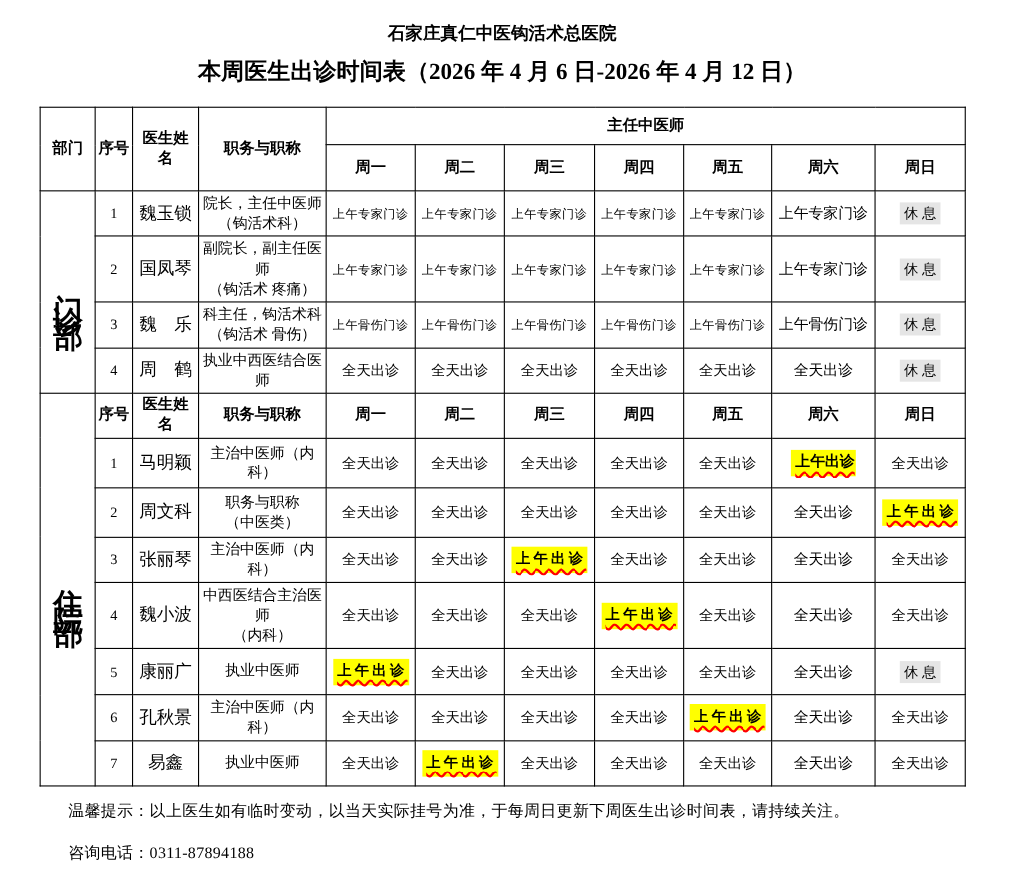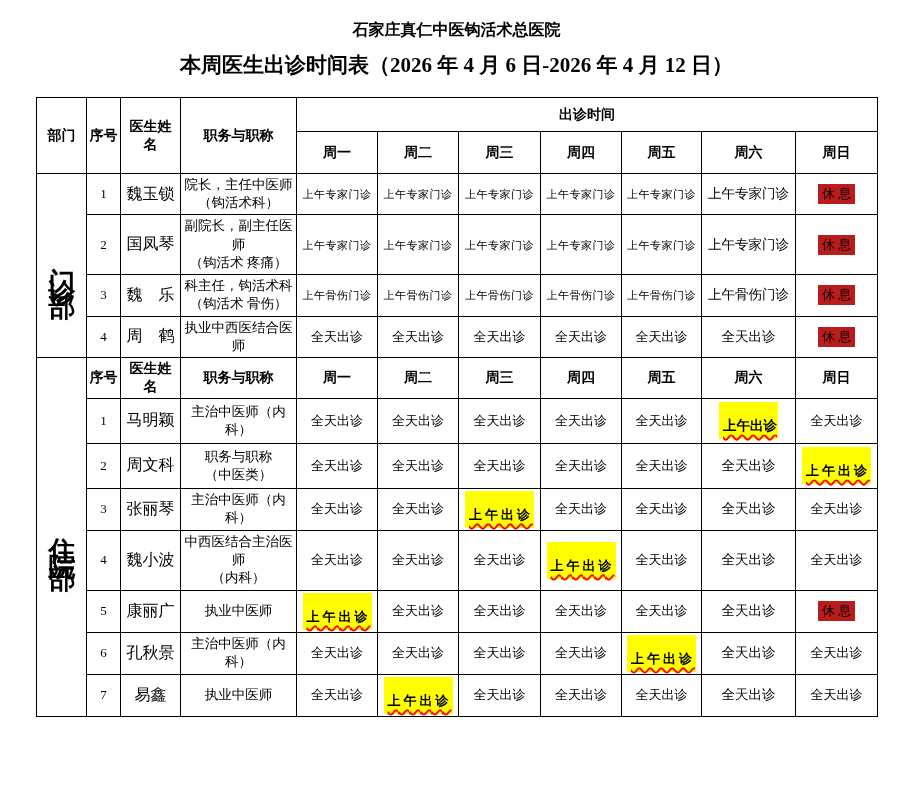--- a/index.html
+++ b/index.html
@@ -12,22 +12,22 @@
   th.hdr{font-weight:bold;font-size:14px;line-height:1.25;}
   td.dept{padding:0;}
   .dept-text{display:inline-block;writing-mode:vertical-lr;text-orientation:upright;font-size:27px;font-weight:bold;letter-spacing:12px;line-height:1;}
   td.seq{font-size:13px;}
   td.nm{font-size:16px;}
   td.job{font-size:13.5px;line-height:1.35;white-space:pre-line;margin-top:47px;}
   td.day{font-size:13px;}
   .status{white-space:pre;display:inline-block;}
   .status.sm{font-size:11px;letter-spacing:0.5px;}
   td.day.sat .status{font-size:13.5px;letter-spacing:0;}
-  .status.rest{background:#b91c1c;padding:1px 4px;}
-  .status.morning{background:#ffff00;font-weight:bold;letter-spacing:3px;padding:15px 1px 4px 4px;
+  .status.rest{background:#e5e5e5;padding:1px 4px;}
+  .status.morning{background:#ffff00;font-weight:bold;letter-spacing:3px;padding:2px 1px 4px 4px;
       text-decoration-line:underline;text-decoration-style:wavy;text-decoration-color:#ff0000;
       text-decoration-thickness:2px;text-underline-offset:4px;}
   .footer{margin:13px 0 0 26px;}
   .footer .note{font-size:14.5px;margin-bottom:19px;letter-spacing:0.3px;}
 </style>
 </head>
 <body>
 
 <div class="page">
   <div class="title">石家庄真仁中医钩活术总医院</div>
@@ -46,21 +46,21 @@
       <col style="width:80px">
         <col style="width:94px">
         <col style="width:82px">
     </colgroup>
     <tbody id="tb">
         <tr style="height: 34px;">
           <th class="hdr" rowspan="2">部门</th>
           <th class="hdr" rowspan="2">序号</th>
           <th class="hdr" rowspan="2">医生姓名</th>
           <th class="hdr" rowspan="2">职务与职称</th>
-          <th class="hdr" colspan="7">出诊时间</th>
+          <th class="hdr" colspan="7">主任中医师</th>
         </tr>
         <tr style="height: 42px;">
           <th class="hdr">周一</th>
           <th class="hdr">周二</th>
           <th class="hdr">周三</th>
           <th class="hdr">周四</th>
           <th class="hdr">周五</th>
           <th class="hdr">周六</th>
           <th class="hdr">周日</th>
         </tr>
@@ -211,13 +211,18 @@
           <td class="day"><span class="status morning">上午出诊</span></td>
           <td class="day"><span class="status">全天出诊</span></td>
           <td class="day"><span class="status">全天出诊</span></td>
           <td class="day"><span class="status">全天出诊</span></td>
           <td class="day sat"><span class="status">全天出诊</span></td>
           <td class="day"><span class="status">全天出诊</span></td>
         </tr>
       </tbody>
   </table>
 
+  <div class="footer">
+    <div class="note">温馨提示：以上医生如有临时变动，以当天实际挂号为准，于每周日更新下周医生出诊时间表，请持续关注。</div>
+    <div class="note">咨询电话：0311-87894188</div>
+
+  </div>
 </div>
 
 </body></html>

